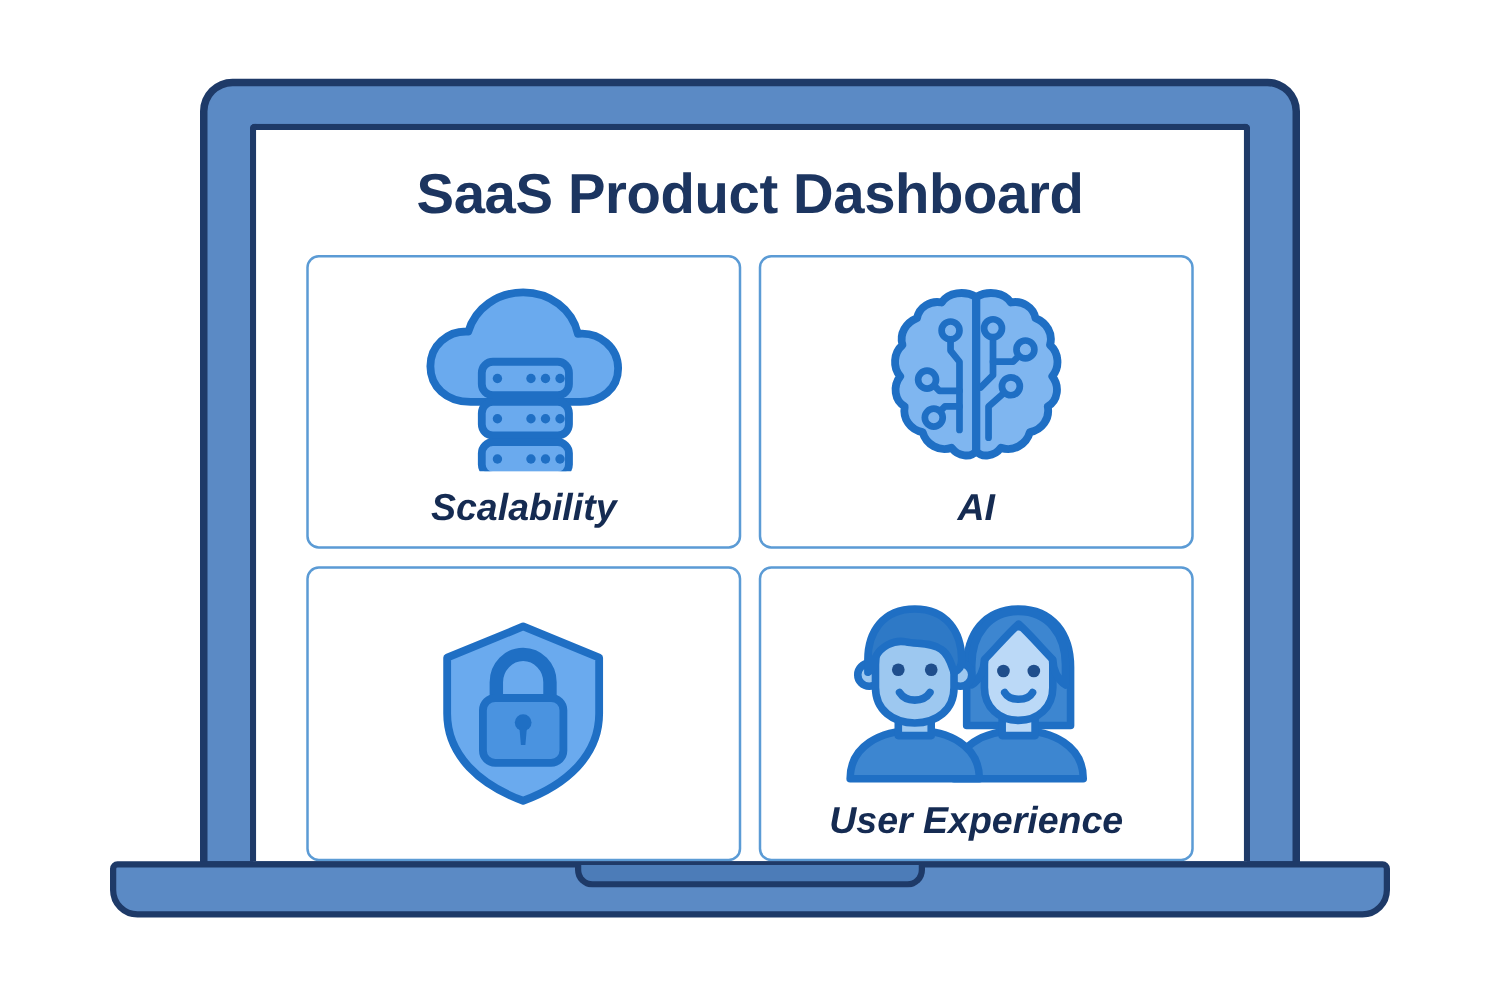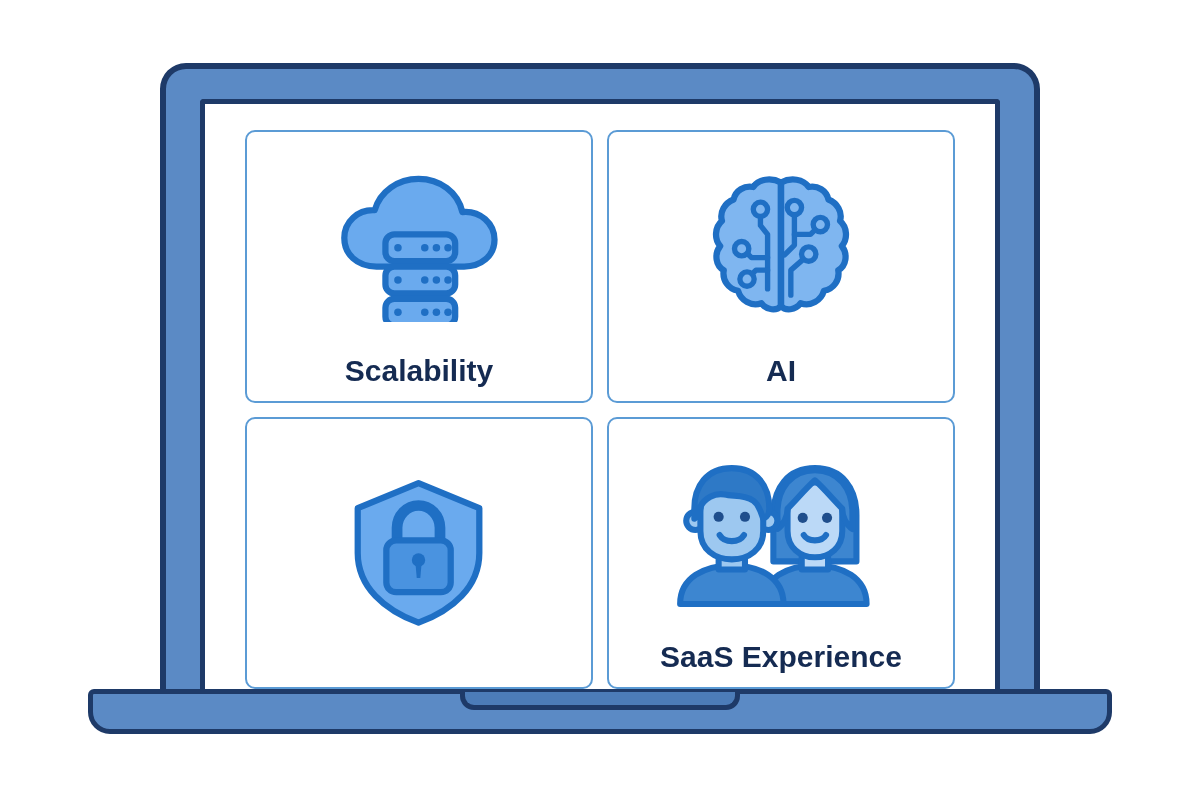--- a/index.html
+++ b/index.html
@@ -109,20 +109,21 @@
   .feature-card {
     border: 2.5px solid #5B9BD5;
     border-radius: 10px;
     background: #ffffff;
     display: flex;
     flex-direction: column;
     align-items: center;
     justify-content: center;
     padding: 12px 8px 14px 8px;
     position: relative;
+    font-style: italic;
   }
 
   .card-icon {
     flex: 1;
     display: flex;
     align-items: center;
     justify-content: center;
     width: 100%;
     min-height: 0;
   }
@@ -144,20 +145,21 @@
 <div id="stage">
 
   <div id="laptop-illustration">
 
     <div id="laptop-lid">
 
       <div id="laptop-screen">
 
         <div id="screen-content">
 
+          <div id="page-title">SaaS Product Dashboard</div>
 
           <div id="card-grid">
 
             <div class="feature-card">
               <div class="card-icon">
                 <svg viewBox="0 0 200 170" xmlns="http://www.w3.org/2000/svg">
 
                   <path d="M52 108
                            C30 108 16 94 16 76
                            C16 58 31 44 50 45
@@ -294,21 +296,21 @@
                   <path d="M61 12 C36 12 24 30 24 52 L24 62 C28 60 30 56 30 50
                            C34 42 44 36 54 38 C62 40 74 38 82 44 C88 48 90 56 92 62
                            C96 60 98 58 98 52 C98 30 86 12 61 12 Z" fill="#2E79C6" stroke="#1F6FC4" stroke-width="6" stroke-linejoin="round"></path>
 
                   <circle cx="48" cy="60" r="5" fill="#1F4E8C"></circle>
                   <circle cx="74" cy="60" r="5" fill="#1F4E8C"></circle>
 
                   <path d="M49 78 C54 86 68 86 73 78" fill="none" stroke="#1F6FC4" stroke-width="6" stroke-linecap="round"></path>
                 </svg>
               </div>
-              <div class="card-label">SaaS Experience</div>
+              <div class="card-label">User Experience</div>
             </div>
 
           </div>
         </div>
       </div>
     </div>
 
     <div id="laptop-base">
       <div id="laptop-trackpad-notch"></div>
     </div>

